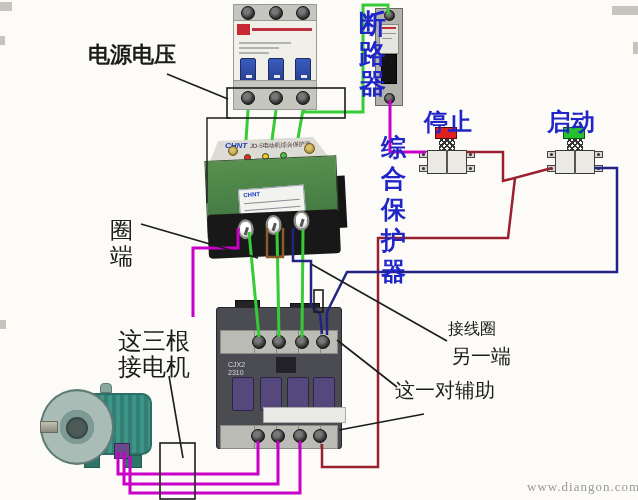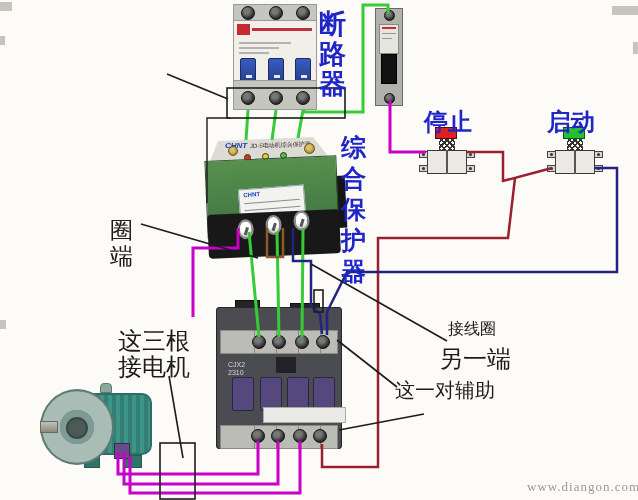--- a/index.html
+++ b/index.html
@@ -3,21 +3,21 @@
 <meta charset="utf-8">
 <style>
   html,body{margin:0;padding:0;}
   #canvas{position:relative;width:638px;height:500px;background:#fcfbf7;overflow:hidden;
           font-family:"Liberation Serif",serif;}
   #canvas *{position:absolute;box-sizing:border-box;}
 
   
   .smudge{background:#a8a8a0;opacity:.65;}
   .lbl-blue{color:#2025c8;font-weight:bold;white-space:pre;}
-  .lbl-blue.vert{width:32px;word-break:break-all;white-space:normal;}
+  .lbl-blue.vert{width:32px;word-break:break-all;white-space:normal;margin-left:40px;}
   .lbl-black{color:#1c1c1c;white-space:pre;}
   .screw{border-radius:50%;background:radial-gradient(circle at 40% 35%,#777 0 25%,#2a2a2a 70%);border:1px solid #111;}
 
   
   .b3{left:233px;top:4px;width:84px;height:108px;}
   .b3-strip{left:0;width:84px;background:#c6c6c0;border:1px solid #9a9a94;}
   .b3-body{left:0;top:16px;width:84px;height:62px;background:#f1f0e8;border:1px solid #9a9a94;}
   .b3-logo{left:4px;top:20px;width:13px;height:11px;background:#c82832;}
   .b3-redline{left:19px;top:24px;width:60px;height:3px;background:#c03040;}
   .b3-print{background:#b4b4ae;height:2px;}
@@ -275,32 +275,33 @@
     <polyline points="230,118 207,118 207,203" fill="none" stroke-width="1.4" stroke="#1c1c1c"></polyline>
     <polyline points="141,224 258,258" fill="none" stroke-width="1.6" stroke="#1c1c1c"></polyline>
     <polyline points="169,376 183,458" fill="none" stroke-width="1.6" stroke="#1c1c1c"></polyline>
     <rect x="160" y="443" width="35" height="56" fill="none" stroke-width="1.6" stroke="#1c1c1c"></rect>
     <polyline points="311,264 447,341" fill="none" stroke-width="1.6" stroke="#1c1c1c"></polyline>
     <rect x="314" y="290" width="9" height="22" fill="none" stroke-width="1.6" stroke="#1c1c1c"></rect>
     <polyline points="337,340 397,387" fill="none" stroke-width="1.6" stroke="#1c1c1c"></polyline>
     <polyline points="339,430 424,414" fill="none" stroke-width="1.6" stroke="#1c1c1c"></polyline>
   </svg>
 
+  <div class="lbl-black" style="left:88px;top:40px;font-size:22px;font-weight:bold">电源电压</div>
 
   <div class="lbl-blue vert" style="left:319px;top:9px;font-size:27px;line-height:30px">断路器</div>
   <div class="lbl-blue vert" style="left:341px;top:132px;font-size:25px;line-height:31px">综合保护器</div>
 
   <div class="lbl-blue" style="left:424px;top:106px;font-size:24px">停止</div>
   <div class="lbl-blue" style="left:547px;top:106px;font-size:24px">启动</div>
 
   <div class="lbl-black" style="left:110px;top:215px;font-size:23px">圈</div>
   <div class="lbl-black" style="left:110px;top:241px;font-size:23px">端</div>
 
   <div class="lbl-black" style="left:118px;top:325px;font-size:24px">这三根</div>
   <div class="lbl-black" style="left:118px;top:351px;font-size:24px">接电机</div>
 
   <div class="lbl-black" style="left:448px;top:319px;font-size:16px">接线圈</div>
-  <div class="lbl-black" style="left:439px;top:343px;font-size:24px">另一端</div>
+  <div class="lbl-black" style="left:451px;top:343px;font-size:20px">另一端</div>
 
   <div class="lbl-black" style="left:395px;top:377px;font-size:20px">这一对辅助</div>
 
   <div class="wm" style="left:527px;top:479px">www.diangon.com</div>
 </div>
 
 </body></html>

